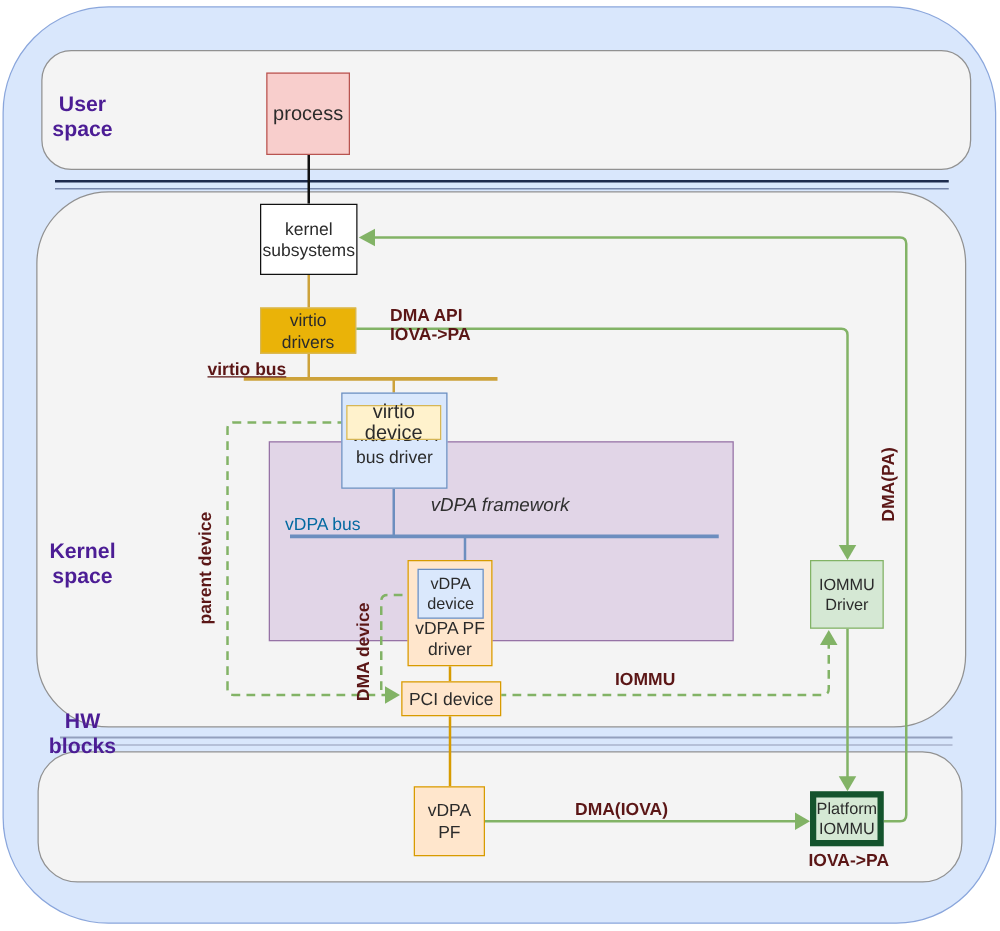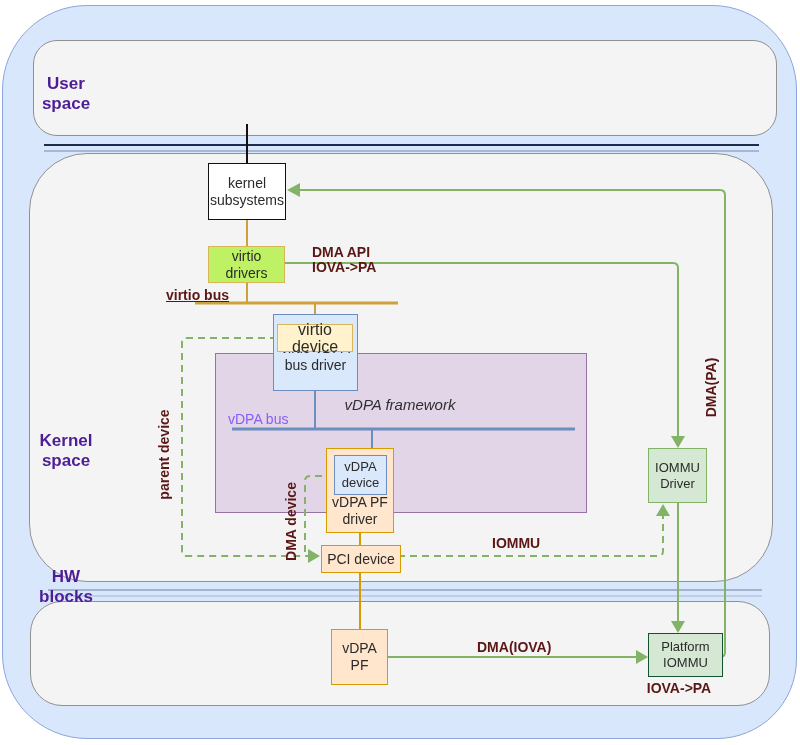--- a/index.html
+++ b/index.html
@@ -25,38 +25,38 @@
     background:#e1d5e7;border:1px solid #9673a6;box-sizing:border-box;
   }
   svg.wires{position:absolute;left:0;top:0;width:800px;height:745px;pointer-events:none;}
   .node{
     position:absolute;display:flex;align-items:center;justify-content:center;
     text-align:center;box-sizing:border-box;white-space:pre-line;
     color:#2b2b2b;font-size:14px;line-height:17px;
   }
   .n-process{left:213px;top:58px;width:67px;height:66px;background:#f8cecc;border:1.5px solid #b85450;font-size:16px;}
   .n-ksub{left:208px;top:163px;width:78px;height:57px;background:#ffffff;border:1.5px solid #111111;}
-  .n-vdrivers{left:208px;top:246px;width:77px;height:37px;background:#bef264;border:1px solid #d6b656;}
+  .n-vdrivers{left:208px;top:246px;width:77px;height:37px;background:#eab308;border:1px solid #d6b656;}
   .n-busdriver{left:273px;top:314px;width:85px;height:77px;background:#dae8fc;border:1px solid #6c8ebf;align-items:flex-end;padding-bottom:16px;}
   .n-vdevice{left:277px;top:324px;width:76px;height:28px;background:#fff2cc;border:1px solid #d6b656;font-size:16px;}
   .n-pfdriver{left:326px;top:448px;width:68px;height:85px;background:#ffe6cc;border:1px solid #d79b00;align-items:flex-end;padding-bottom:4px;}
   .n-vdpadev{left:334px;top:455px;width:53px;height:40px;background:#dae8fc;border:1px solid #6c8ebf;font-size:13px;line-height:16px;}
   .n-pci{left:321px;top:545px;width:80px;height:28px;background:#ffe6cc;border:1px solid #d79b00;}
   .n-iommudrv{left:648px;top:448px;width:59px;height:55px;background:#d5e8d4;border:1px solid #82b366;font-size:13px;line-height:16px;}
   .n-vdpapf{left:331px;top:629px;width:57px;height:56px;background:#ffe6cc;border:1px solid #d79b00;}
-  .n-platiommu{left:648px;top:633px;width:75px;height:44px;background:#d5e8d4;border:1px solid #14532d;font-size:13px;line-height:16px;}
+  .n-platiommu{left:648px;top:633px;width:59px;height:44px;background:#d5e8d4;border:5px solid #14532d;font-size:13px;line-height:16px;}
   .framework-title{
     position:absolute;left:300px;top:396px;width:200px;text-align:center;
     color:#2f2f2f;font-size:15px;font-style:italic;
   }
   .mlabel{
     position:absolute;color:#5b1616;font-weight:bold;font-size:14px;
     line-height:15px;white-space:pre-line;
   }
-  .mlabel.regular{font-weight:normal;color:#8b5cf6;}
+  .mlabel.regular{font-weight:normal;color:#0369a1;}
   .rot{transform:rotate(-90deg);text-align:center;}
   .slabel{
     position:absolute;color:#4c1d95;font-weight:bold;font-size:17px;
     line-height:20px;text-align:center;white-space:pre-line;width:70px;
   }
 </style>
 </head>
 <body>
 
 <div class="canvas">
@@ -105,20 +105,21 @@
 
     <path d="M277,338 L187,338 Q182,338 182,343 L182,551 Q182,556 187,556 L309,556" stroke="#82b366" stroke-width="2" fill="none" stroke-dasharray="7,5"></path>
     <polygon points="320,556 308,549 308,563" fill="#82b366"></polygon>
 
     <path d="M334,476 L310,476 Q305,476 305,481 L305,555" stroke="#82b366" stroke-width="2" fill="none" stroke-dasharray="7,5"></path>
 
     <path d="M398,556 L658,556 Q663,556 663,551 L663,514" stroke="#82b366" stroke-width="2" fill="none" stroke-dasharray="7,5"></path>
     <polygon points="663,504 656,516 670,516" fill="#82b366"></polygon>
   </svg>
 
+  <div class="node n-process">process</div>
   <div class="node n-ksub">kernel
 subsystems</div>
   <div class="node n-vdrivers">virtio drivers</div>
   <div class="node n-busdriver">virtio-vDPA
 bus driver</div>
   <div class="node n-vdevice">virtio device</div>
   <div class="node n-pfdriver">vDPA PF
 driver</div>
   <div class="node n-vdpadev">vDPA
 device</div>
@@ -132,21 +133,21 @@
 
   <div class="framework-title">vDPA framework</div>
 
   <div class="mlabel" style="left:166px;top:288px;text-decoration:underline;">virtio bus</div>
   <div class="mlabel" style="left:312px;top:245px;">DMA API
 IOVA-&gt;PA</div>
   <div class="mlabel regular" style="left:228px;top:412px;">vDPA bus</div>
   <div class="mlabel rot" style="left:109px;top:447px;width:110px;">parent device</div>
   <div class="mlabel rot" style="left:239px;top:514px;width:104px;">DMA device</div>
   <div class="mlabel" style="left:492px;top:536px;">IOMMU</div>
-  <div class="mlabel" style="left:477px;top:640px;">DMA(IOVA)</div>
+  <div class="mlabel" style="left:460px;top:640px;">DMA(IOVA)</div>
   <div class="mlabel rot" style="left:671px;top:380px;width:80px;">DMA(PA)</div>
   <div class="mlabel" style="left:645px;top:681px;width:68px;text-align:center;">IOVA-&gt;PA</div>
 
   <div class="slabel" style="left:31px;top:74px;">User
 space</div>
   <div class="slabel" style="left:31px;top:431px;">Kernel
 space</div>
   <div class="slabel" style="left:31px;top:567px;">HW
 blocks</div>
 

